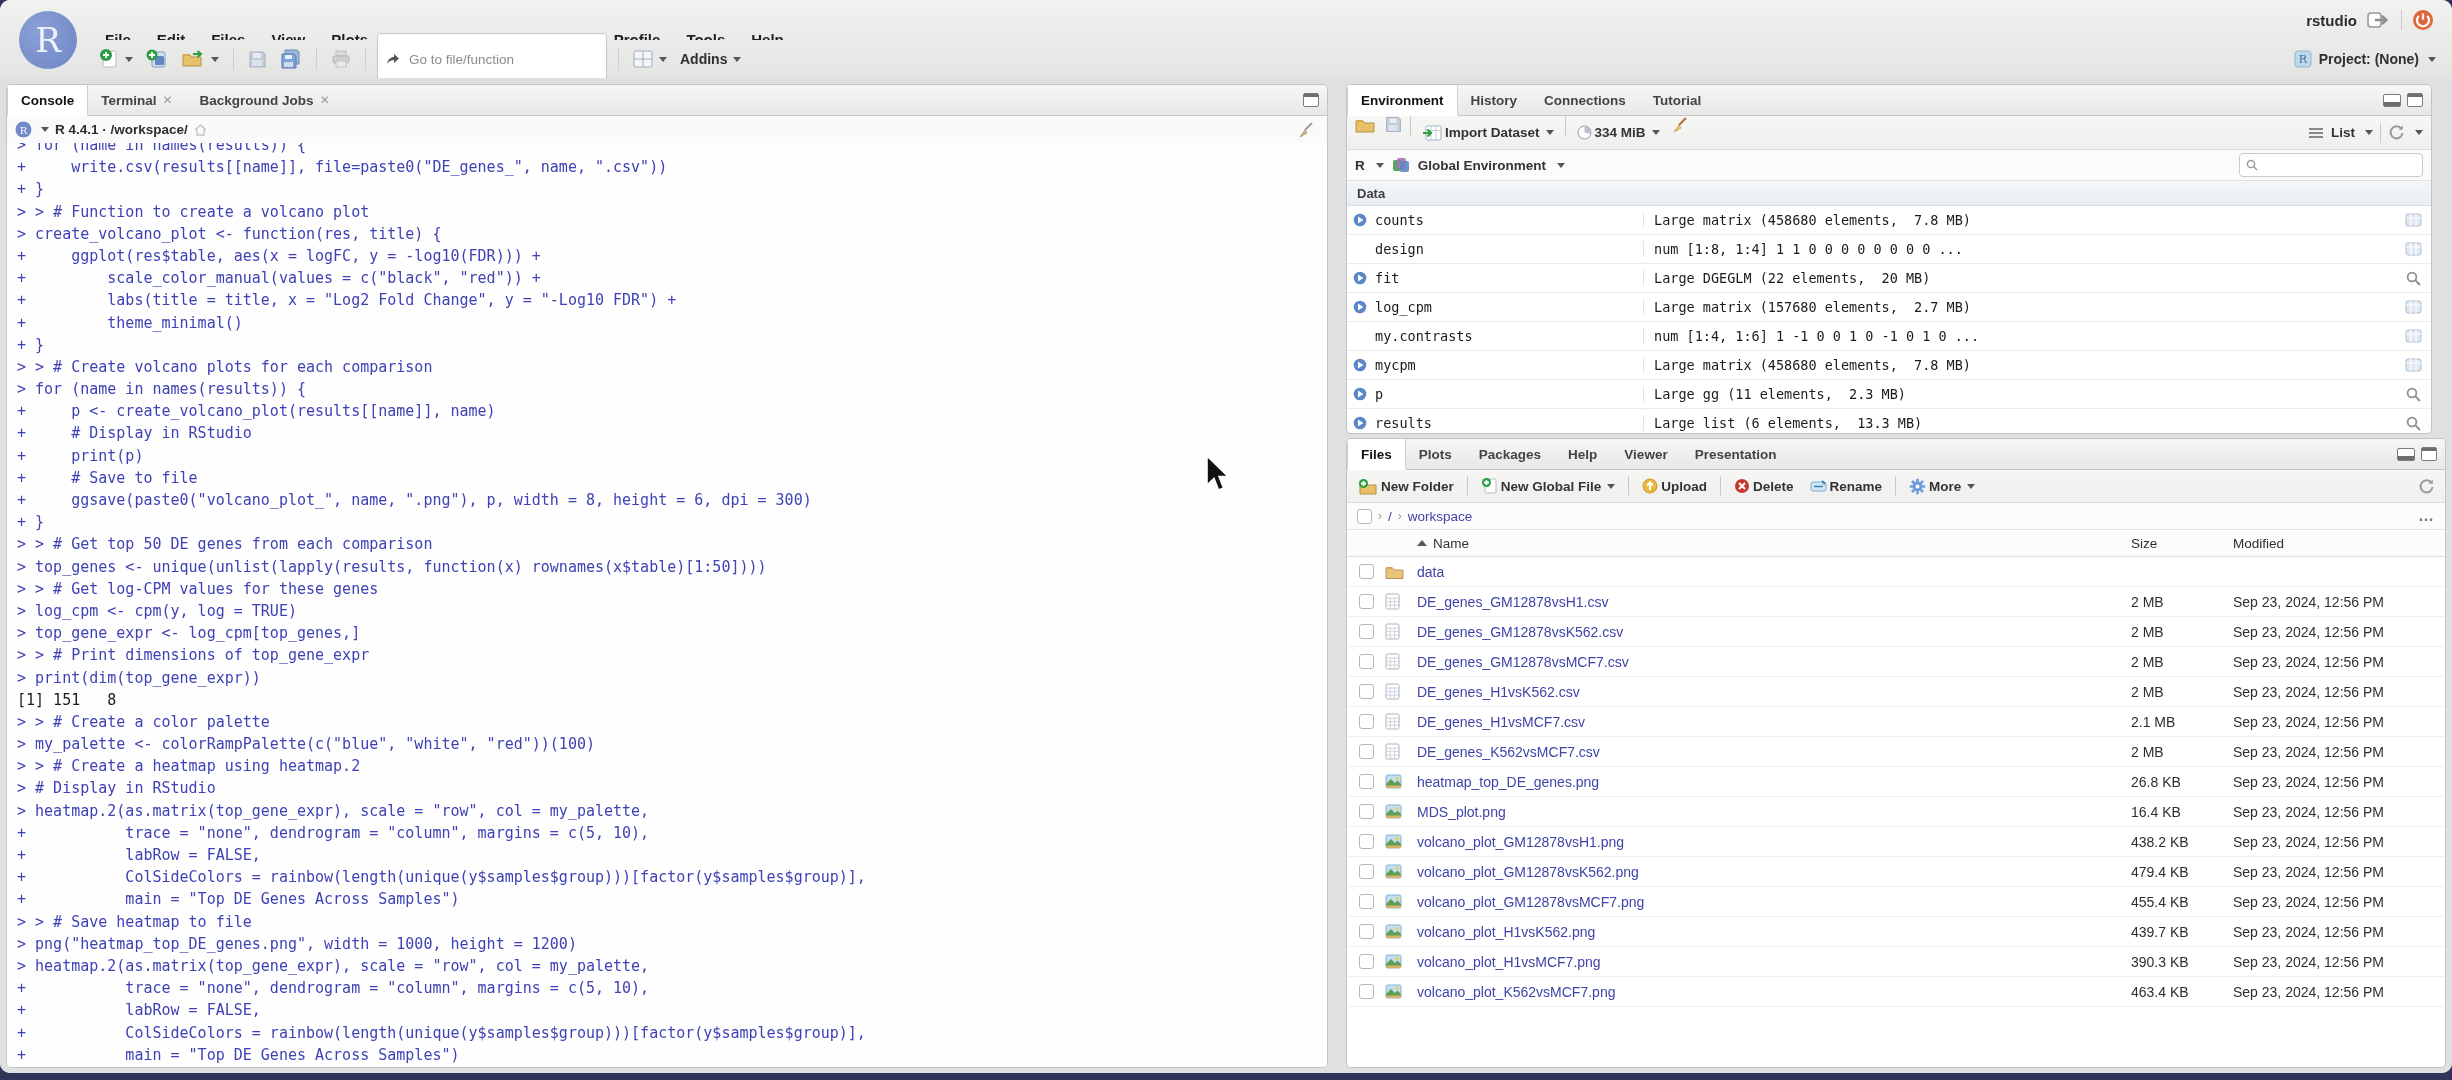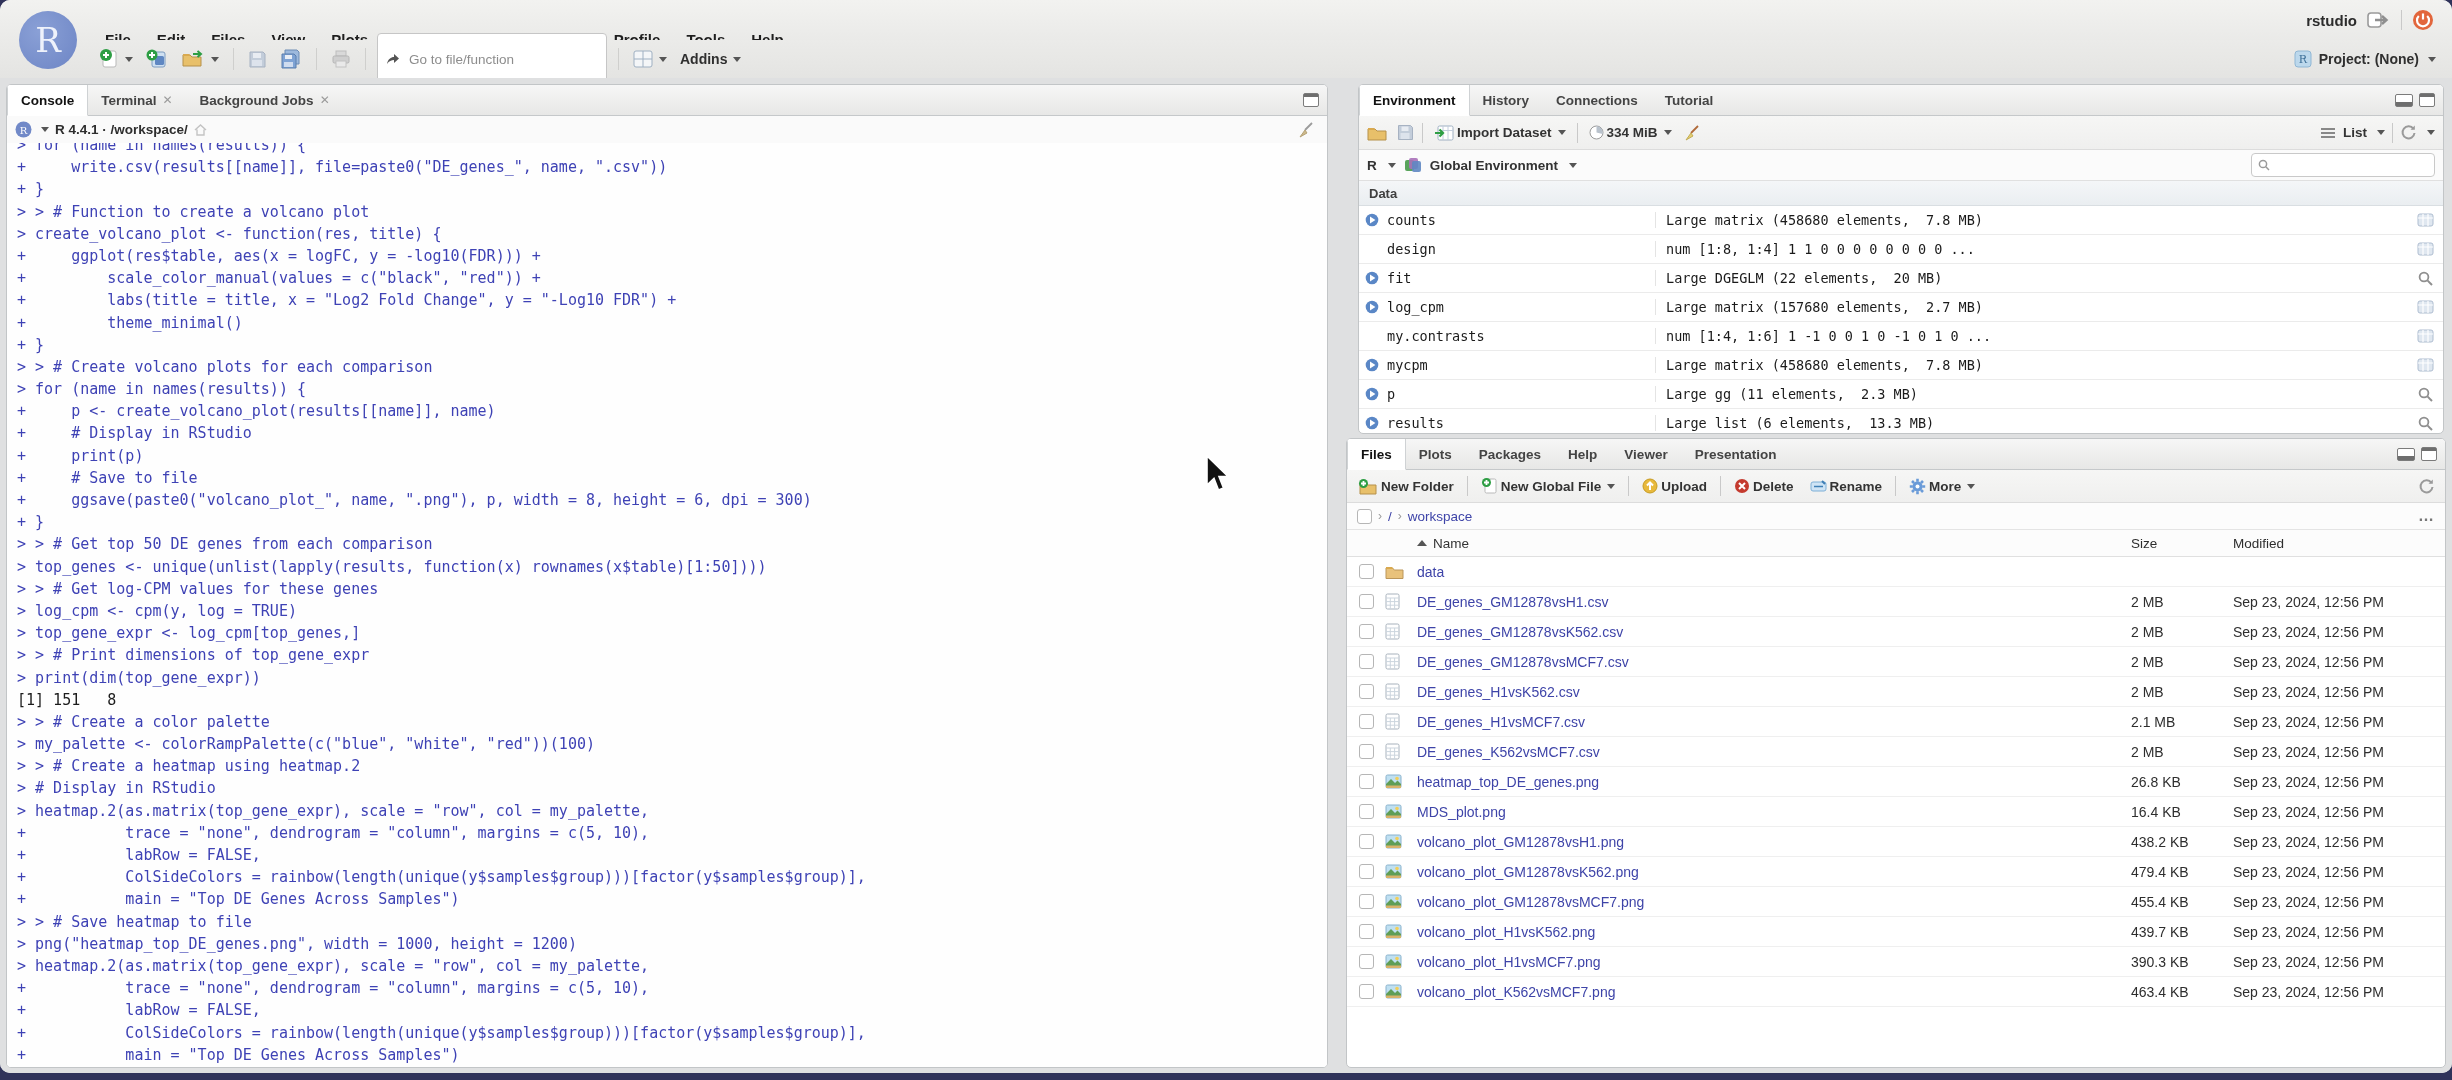--- a/index.html
+++ b/index.html
@@ -25,41 +25,41 @@
   .goto input{border:none;outline:none;font-size:13.5px;color:#333;width:160px;background:transparent;font-family:"Liberation Sans",sans-serif;}
   .goto input::placeholder{color:#8d8d8d;}
   .tb-label{font-size:14px;font-weight:700;color:#2f2f2f;}
   .caret{width:0;height:0;border-left:4px solid transparent;border-right:4px solid transparent;border-top:5px solid #555;display:inline-block;margin-left:3px;}
   .tb-right{position:absolute;right:16px;top:0;height:38px;display:flex;align-items:center;gap:6px;}
   .proj-label{font-size:14px;font-weight:700;color:#2f2f2f;}
   
   .main{position:absolute;left:0;top:78px;right:0;bottom:0;background:#dfe0e1;}
   .panel{position:absolute;background:#fff;border:1px solid #c2c5c7;border-radius:5px;overflow:hidden;}
   #panel-console{left:6px;top:6px;width:1320px;bottom:5px;}
-  #panel-env{left:1346px;top:6px;right:8px;height:348px;margin-left:12px;}
+  #panel-env{left:1346px;top:6px;right:20px;height:348px;}
   #panel-files{left:1346px;top:360px;right:6px;bottom:5px;}
   .tabbar{height:30px;background:linear-gradient(#f6f6f6,#e7e7e6);border-bottom:1px solid #c5c8ca;display:flex;align-items:stretch;position:relative;}
   .tab{display:flex;align-items:center;padding:0 13px;font-size:13.5px;font-weight:700;color:#444;border-right:1px solid transparent;gap:6px;}
   .tab.active{background:#fff;color:#111;border-right:1px solid #cfd2d4;border-left:1px solid #cfd2d4;margin-bottom:-1px;border-bottom:1px solid #fff;}
   .tab .x{color:#9a9a9a;font-size:12px;font-weight:400;}
   .paneicons{position:absolute;right:8px;top:0;height:30px;display:flex;align-items:center;gap:6px;}
   .ic-min{width:16px;height:11px;border:1px solid #7b7b7b;border-radius:2px;background:#fff;position:relative;}
   .ic-min:after{content:"";position:absolute;left:0;right:0;bottom:0;height:4px;background:#6e6e6e;}
   .ic-max{width:14px;height:12px;border:1px solid #7b7b7b;border-radius:2px;background:#fff;position:relative;}
   .ic-max:after{content:"";position:absolute;left:0;right:0;top:0;height:3px;background:#6e6e6e;}
   
   .subhdr{height:27px;background:#fafafa;border-bottom:1px solid #e2e2e2;display:flex;align-items:center;padding:0 8px;gap:6px;}
   .subhdr .ver{font-size:13.5px;font-weight:700;color:#2e2e2e;}
   .console-body{position:absolute;left:0;top:58px;right:0;bottom:0;overflow:hidden;background:#fefefe;}
   #console-lines{margin-top:-9px;padding-left:10px;font-family:"DejaVu Sans Mono",monospace;font-size:15px;}
   .cline{white-space:pre;line-height:22.2px;height:22.2px;}
   .cline.in{color:#3e42b5;}
   .cline.out{color:#1c1c1c;}
   
-  .envtoolbar{height:33px;background:linear-gradient(#f6f6f5,#efefee);border-bottom:1px solid #dcdcdc;display:flex;align-items:center;padding:0 8px;gap:8px;position:relative;}
+  .envtoolbar{height:33px;background:linear-gradient(#f6f6f5,#efefee);border-bottom:1px solid #dcdcdc;display:flex;padding:0 8px;gap:8px;position:relative;}
   .scoperow{height:30px;background:#fbfbfb;border-bottom:1px solid #e0e0e0;display:flex;align-items:center;padding:0 8px;gap:8px;position:relative;}
   .envsearch{position:absolute;right:8px;top:3px;width:170px;height:22px;background:#fff;border:1px solid #c9c9c9;border-radius:4px;display:flex;align-items:center;padding:0 6px;gap:5px;}
   .envsearch input{border:none;outline:none;width:130px;font-size:12px;background:transparent;}
   .sechdr{height:24px;background:linear-gradient(#f4f6f8,#eaeef1);border-bottom:1px solid #d9dee2;display:flex;align-items:center;padding:0 10px;
     font-size:13px;font-weight:700;color:#3f3f3f;}
   .envrow{height:28px;display:flex;align-items:center;border-bottom:1px solid #ebebeb;font-family:"DejaVu Sans Mono",monospace;font-size:13.5px;color:#1b1b1b;}
   .envrow .exp{width:26px;display:flex;justify-content:center;}
   .envrow .ename{width:268px;padding-left:2px;border-right:1px solid #e4e4e4;}
   .envrow .eval{flex:1;padding-left:10px;white-space:pre;}
   .envrow .eact{width:36px;display:flex;justify-content:center;}

